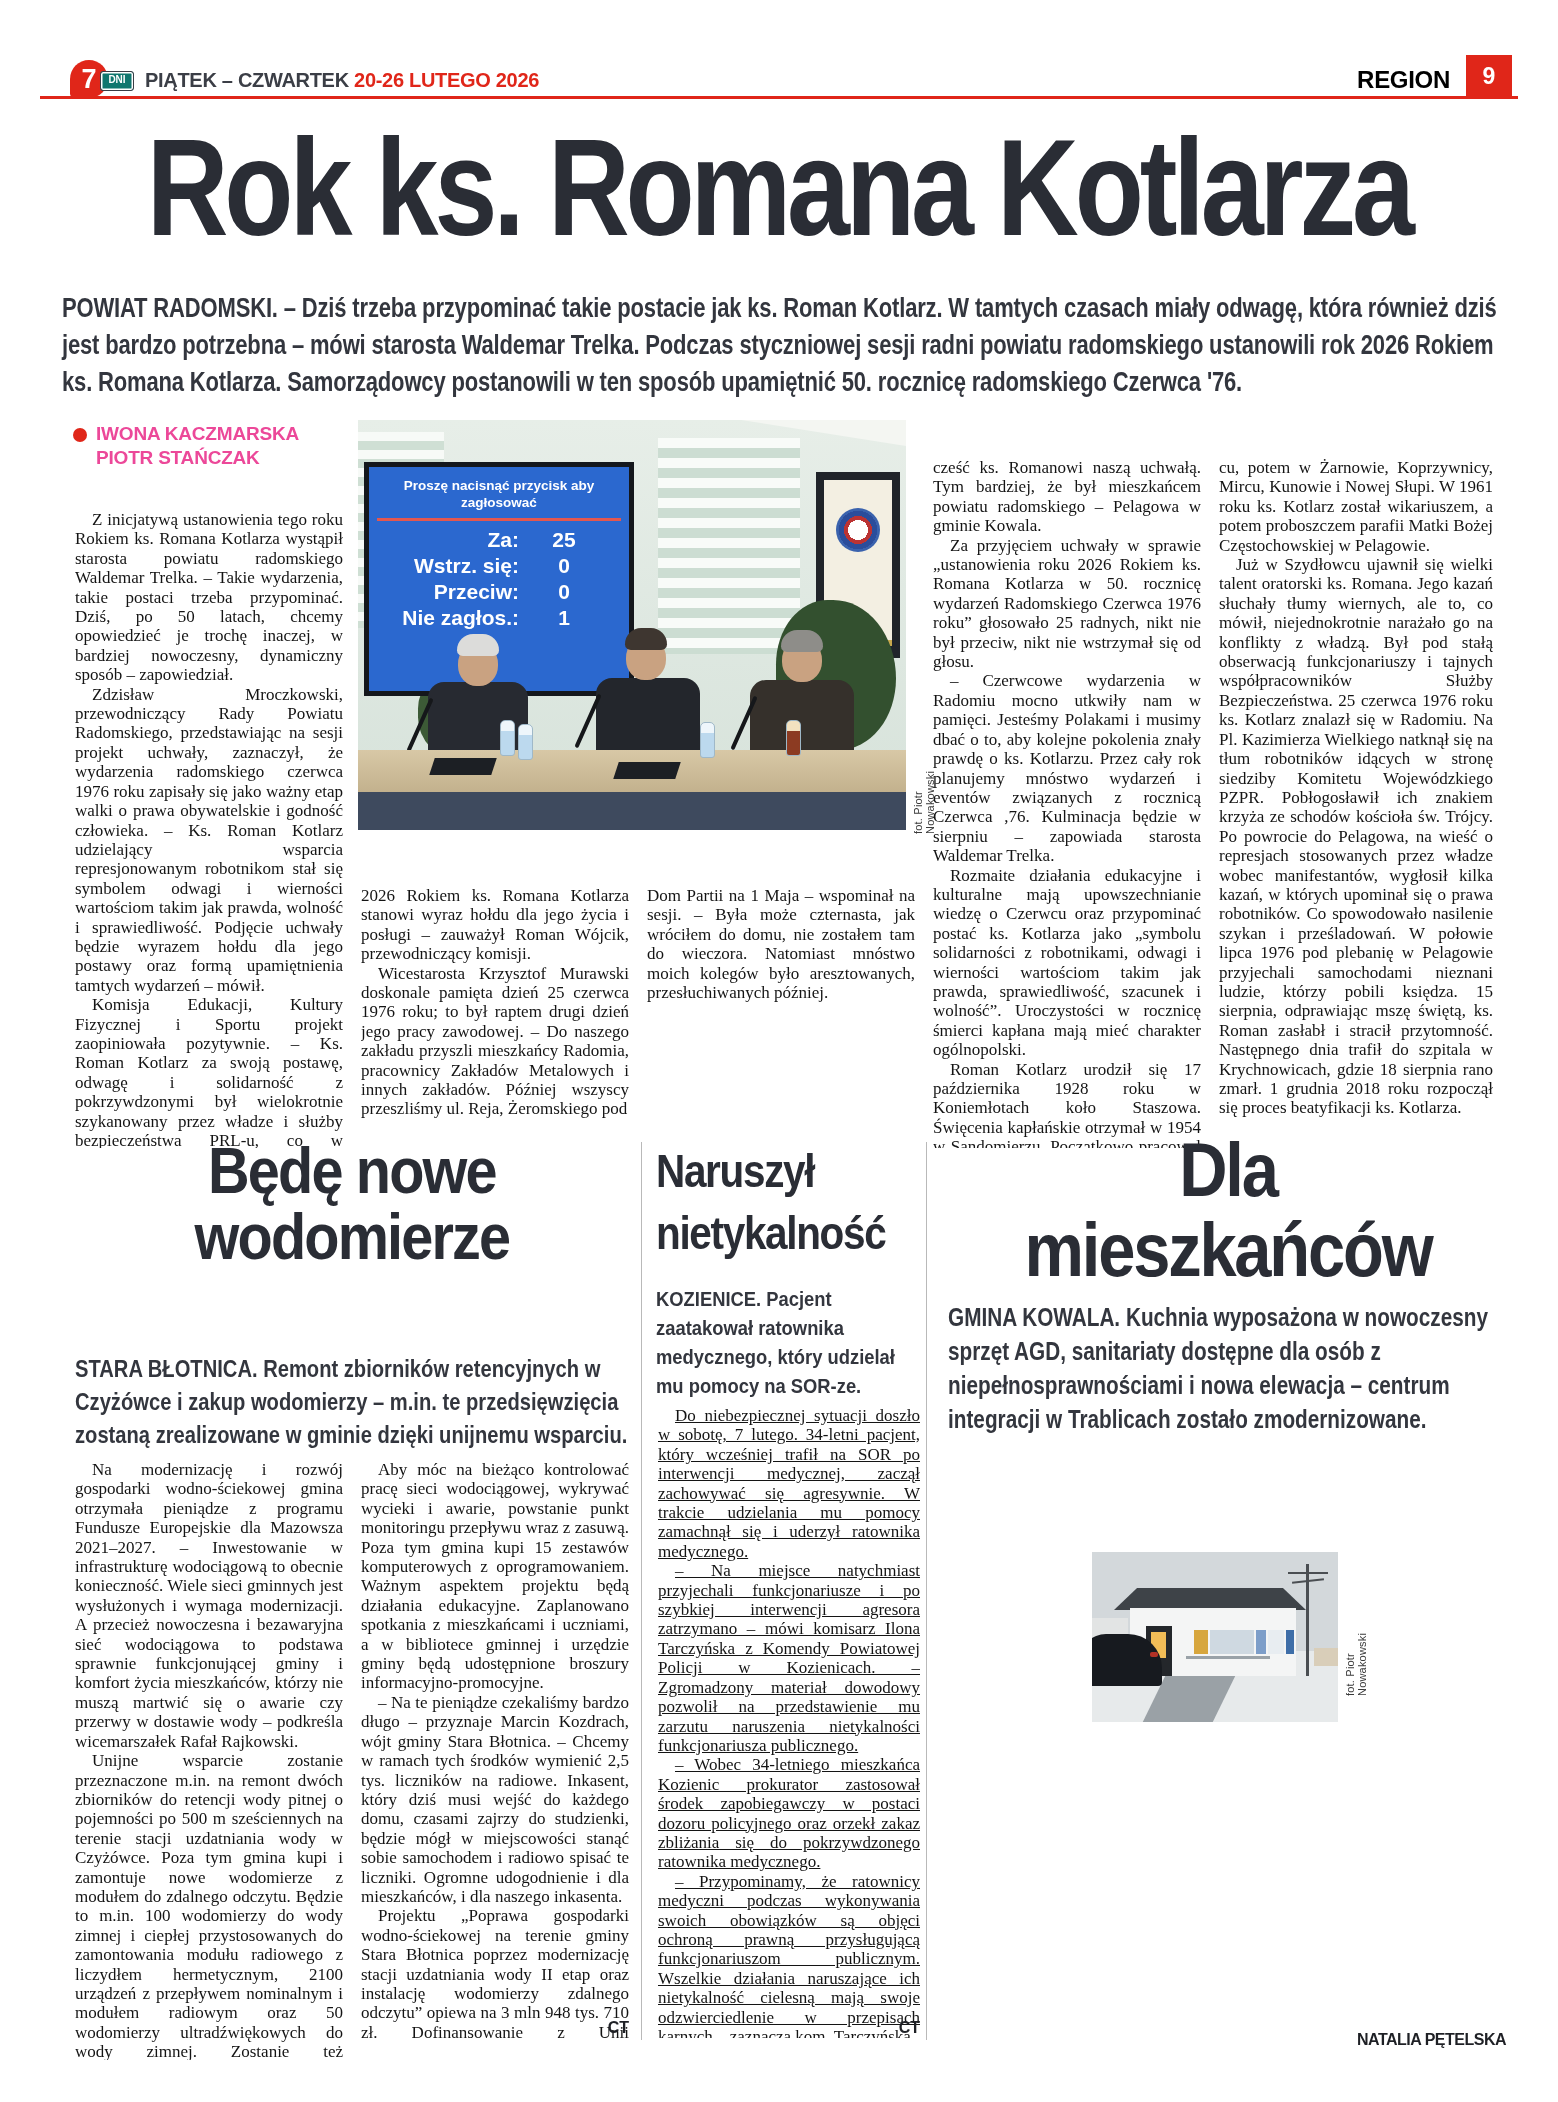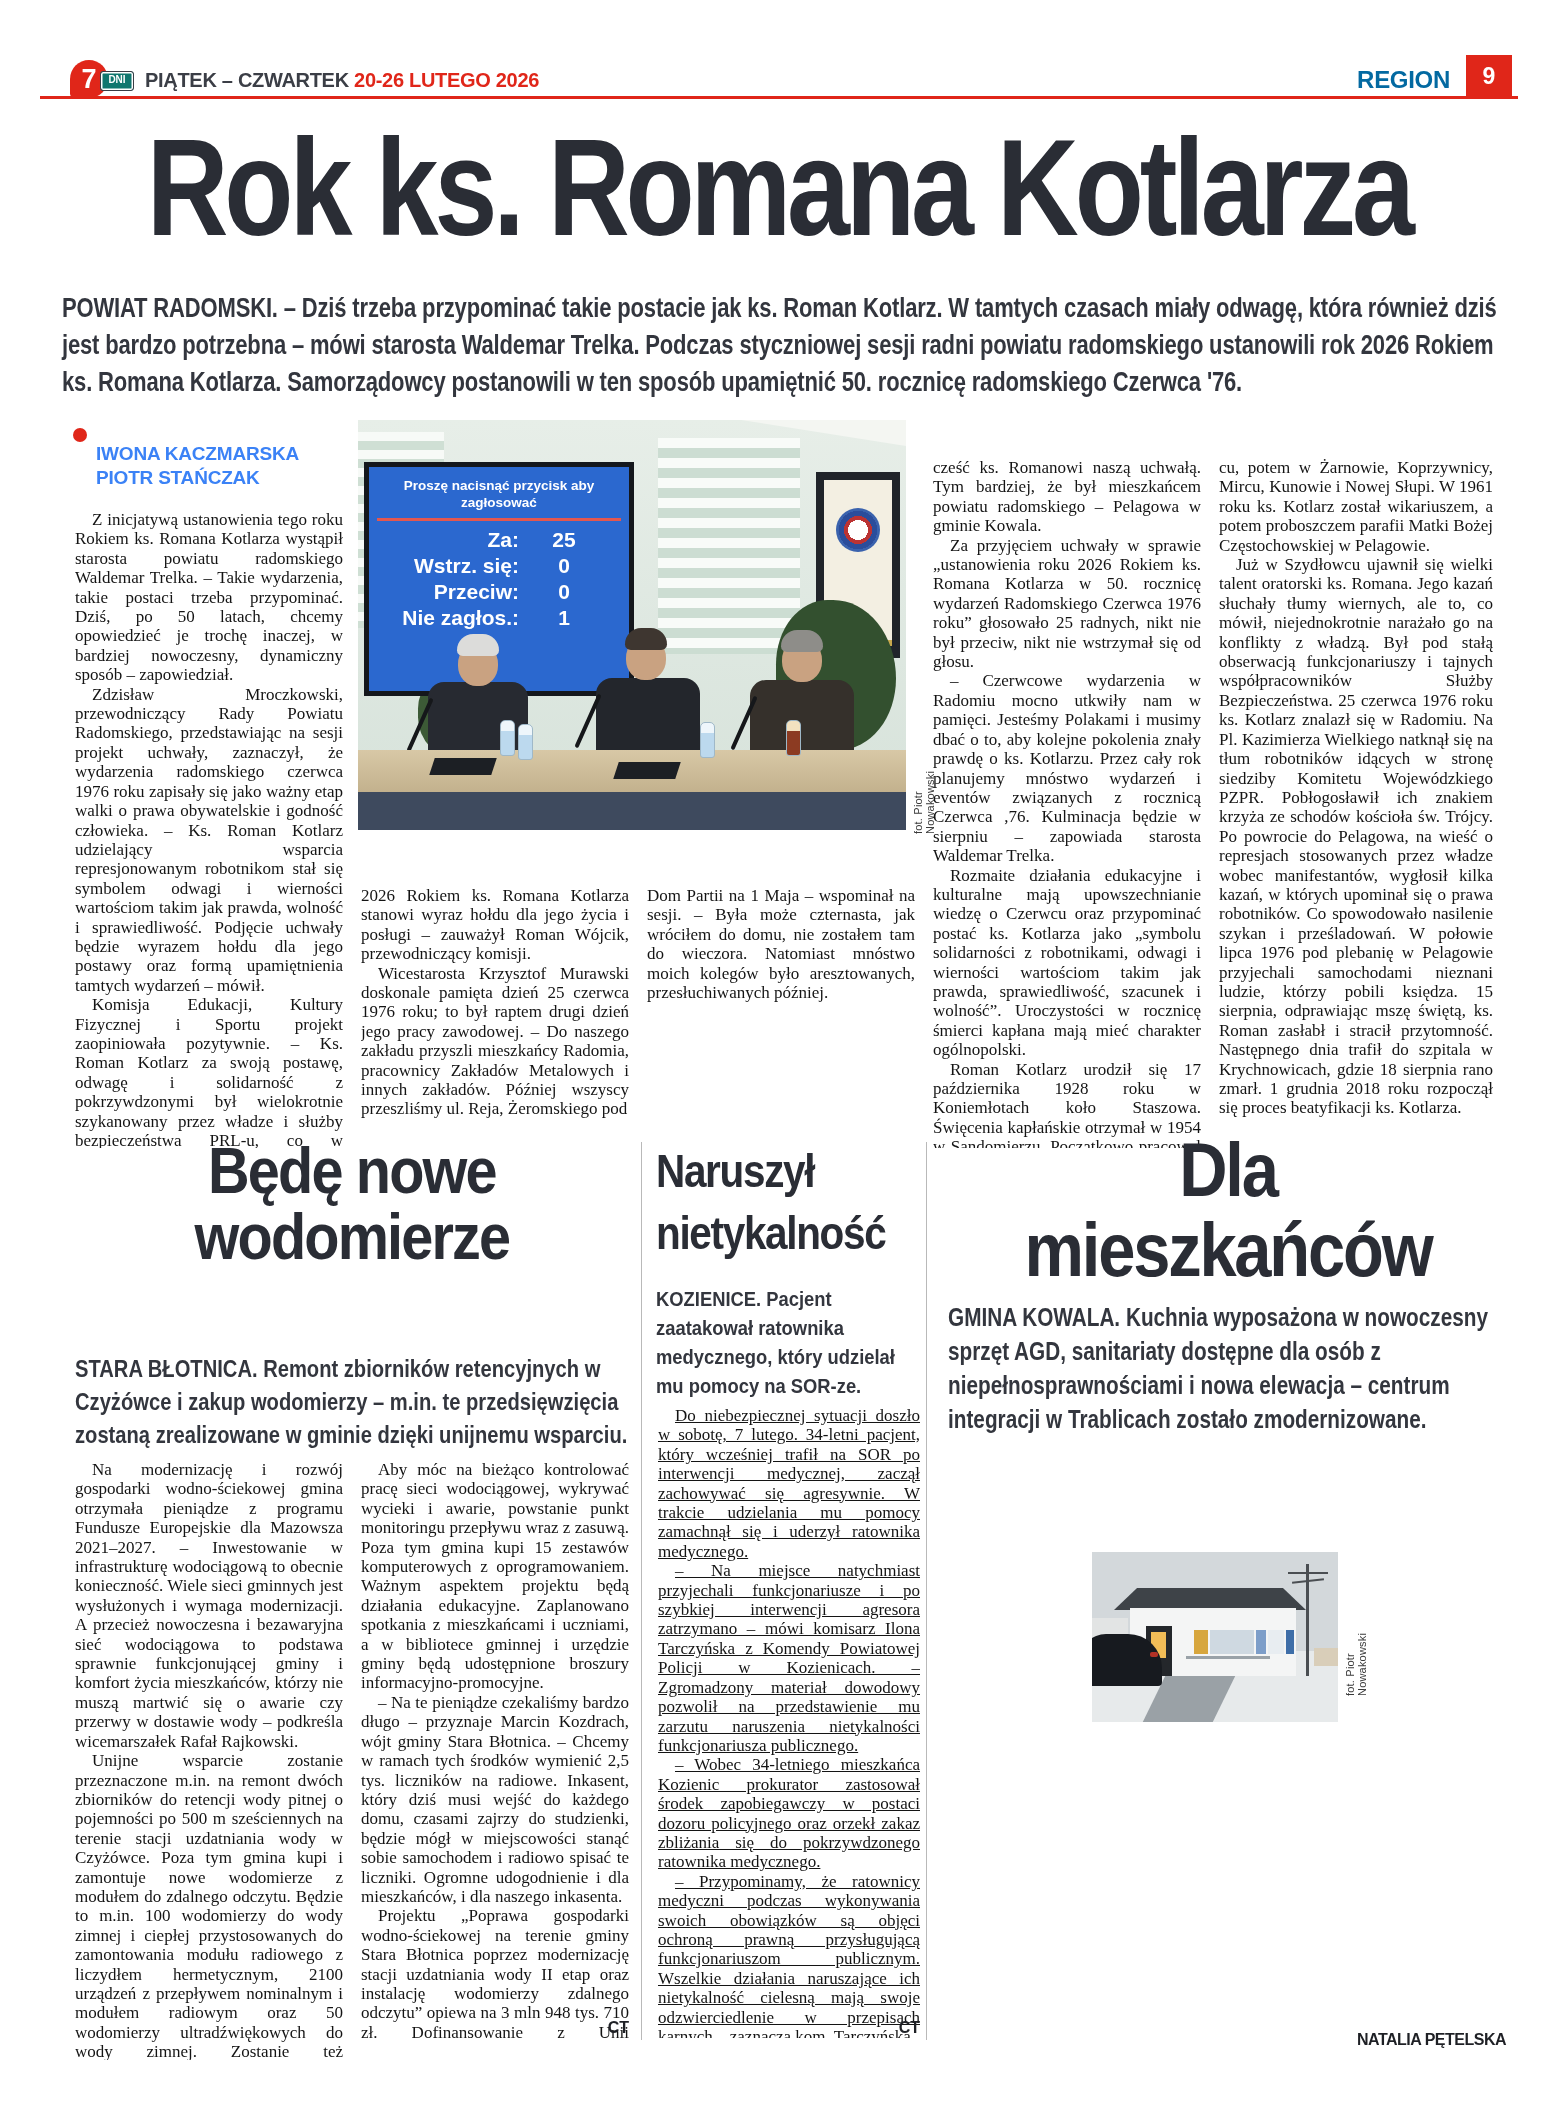--- a/index.html
+++ b/index.html
@@ -7,36 +7,36 @@
         font-family:"Liberation Serif",serif;color:#141414;overflow:hidden;}
   .abs{position:absolute;}
   
   .hdr-rule{left:40px;top:96px;width:1478px;height:3px;background:#e02619;}
   .logo7{left:70px;top:60px;width:38px;height:38px;border-radius:50% 50% 50% 12%;background:#e02619;
          color:#fff;font:800 27px/38px "Liberation Sans",sans-serif;text-align:center;}
   .logo-dni{left:100px;top:71px;width:32px;height:18px;background:#0f766e;border:1px solid #3a3d45;border-radius:3px;
             color:#fff;font:800 10px/16px "Liberation Sans",sans-serif;text-align:center;box-shadow:inset 0 0 0 1.5px #fff;}
   .hdr-date{left:145px;top:68px;font:800 20px/24px "Liberation Sans",sans-serif;color:#3b3e46;letter-spacing:-.3px;white-space:nowrap;}
   .hdr-date .red{color:#e02619;}
-  .hdr-section{left:1250px;top:65px;width:200px;text-align:right;font:800 24px/30px "Liberation Sans",sans-serif;color:#0369a1;letter-spacing:-.3px;}
+  .hdr-section{left:1250px;top:65px;width:200px;text-align:right;font:800 24px/30px "Liberation Sans",sans-serif;color:#000000;letter-spacing:-.3px;}
   .hdr-pagenum{left:1466px;top:55px;width:46px;height:42px;background:#e02619;color:#fff;
                font:800 23px/42px "Liberation Sans",sans-serif;text-align:center;}
   
   .main-headline{left:0;top:112px;width:1558px;text-align:center;}
   .main-headline span{display:inline-block;transform:scaleX(.82);transform-origin:50% 0;
        font:800 138px/1.1 "Liberation Sans",sans-serif;letter-spacing:-5px;color:#2a2d35;white-space:nowrap;}
   
   .lead-wrap{overflow:visible;}
   .lead-inner{transform-origin:0 0;font-family:"Liberation Sans",sans-serif;color:#33363e;}
   .main-lead{left:62px;top:290px;width:1460px;}
   .main-lead .lead-inner{width:1790px;transform:scaleX(.815);font-size:27px;line-height:37px;font-weight:700;letter-spacing:-.2px;}
   .lead-tag{font-weight:800;}
   
   .byline-dot{left:73px;top:428px;width:14px;height:14px;border-radius:50%;background:#e02619;}
-  .byline{left:96px;top:442px;font:800 19px/24px "Liberation Sans",sans-serif;color:#3b82f6;letter-spacing:-.2px;}
+  .byline{left:96px;top:422px;font:800 19px/24px "Liberation Sans",sans-serif;color:#ec4899;letter-spacing:-.2px;}
   
   .bodycol{font-size:17px;line-height:19.4px;text-align:justify;overflow:hidden;margin-top:28px;}
   .bodycol p{margin:0;}
   .bodycol p.ind{text-indent:17px;}
   .col-byline{text-align:right;font:800 16px/20px "Liberation Sans",sans-serif;color:#1e2025;margin-top:6px;}
   
   .vline{width:1px;background:#b9b9b9;}
   
   .sec-head{font-family:"Liberation Sans",sans-serif;font-weight:800;color:#2a2d35;}
   .sec-head span{display:inline-block;transform-origin:50% 0;}

